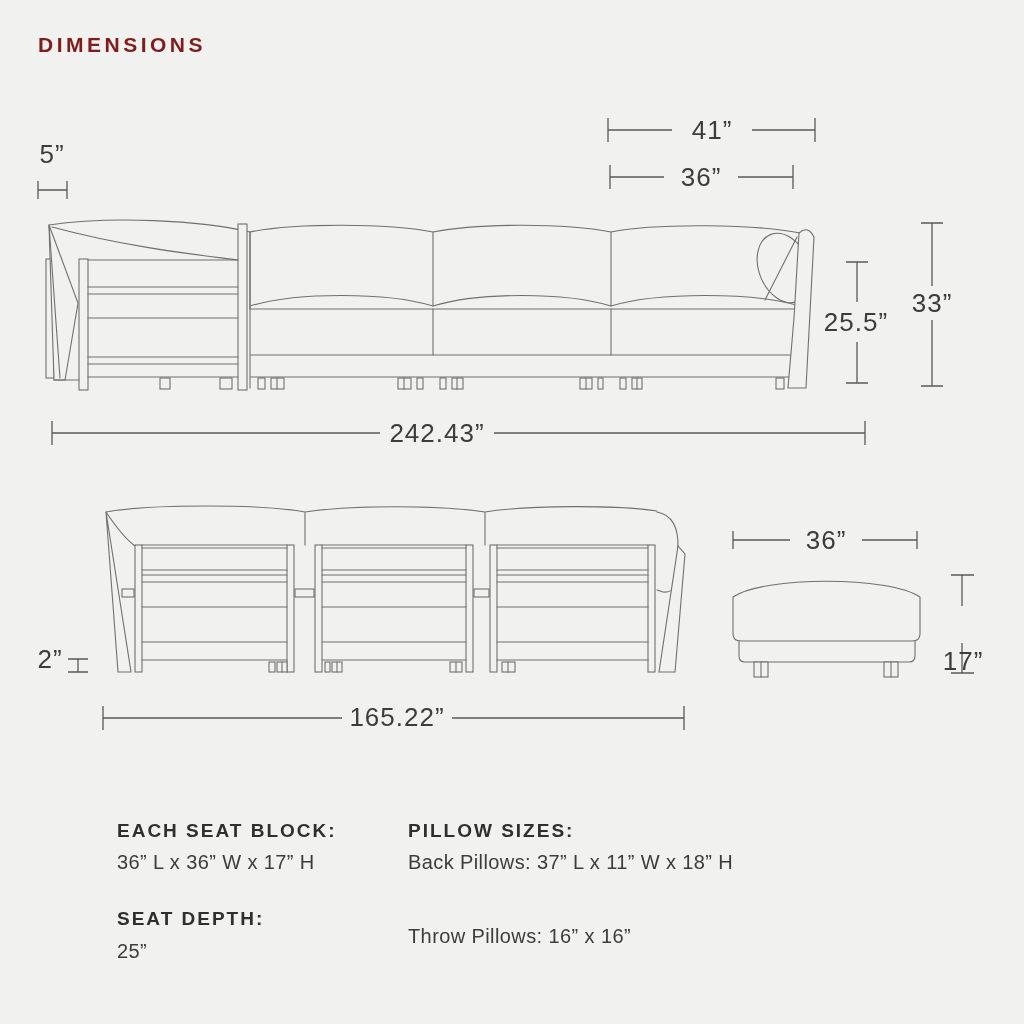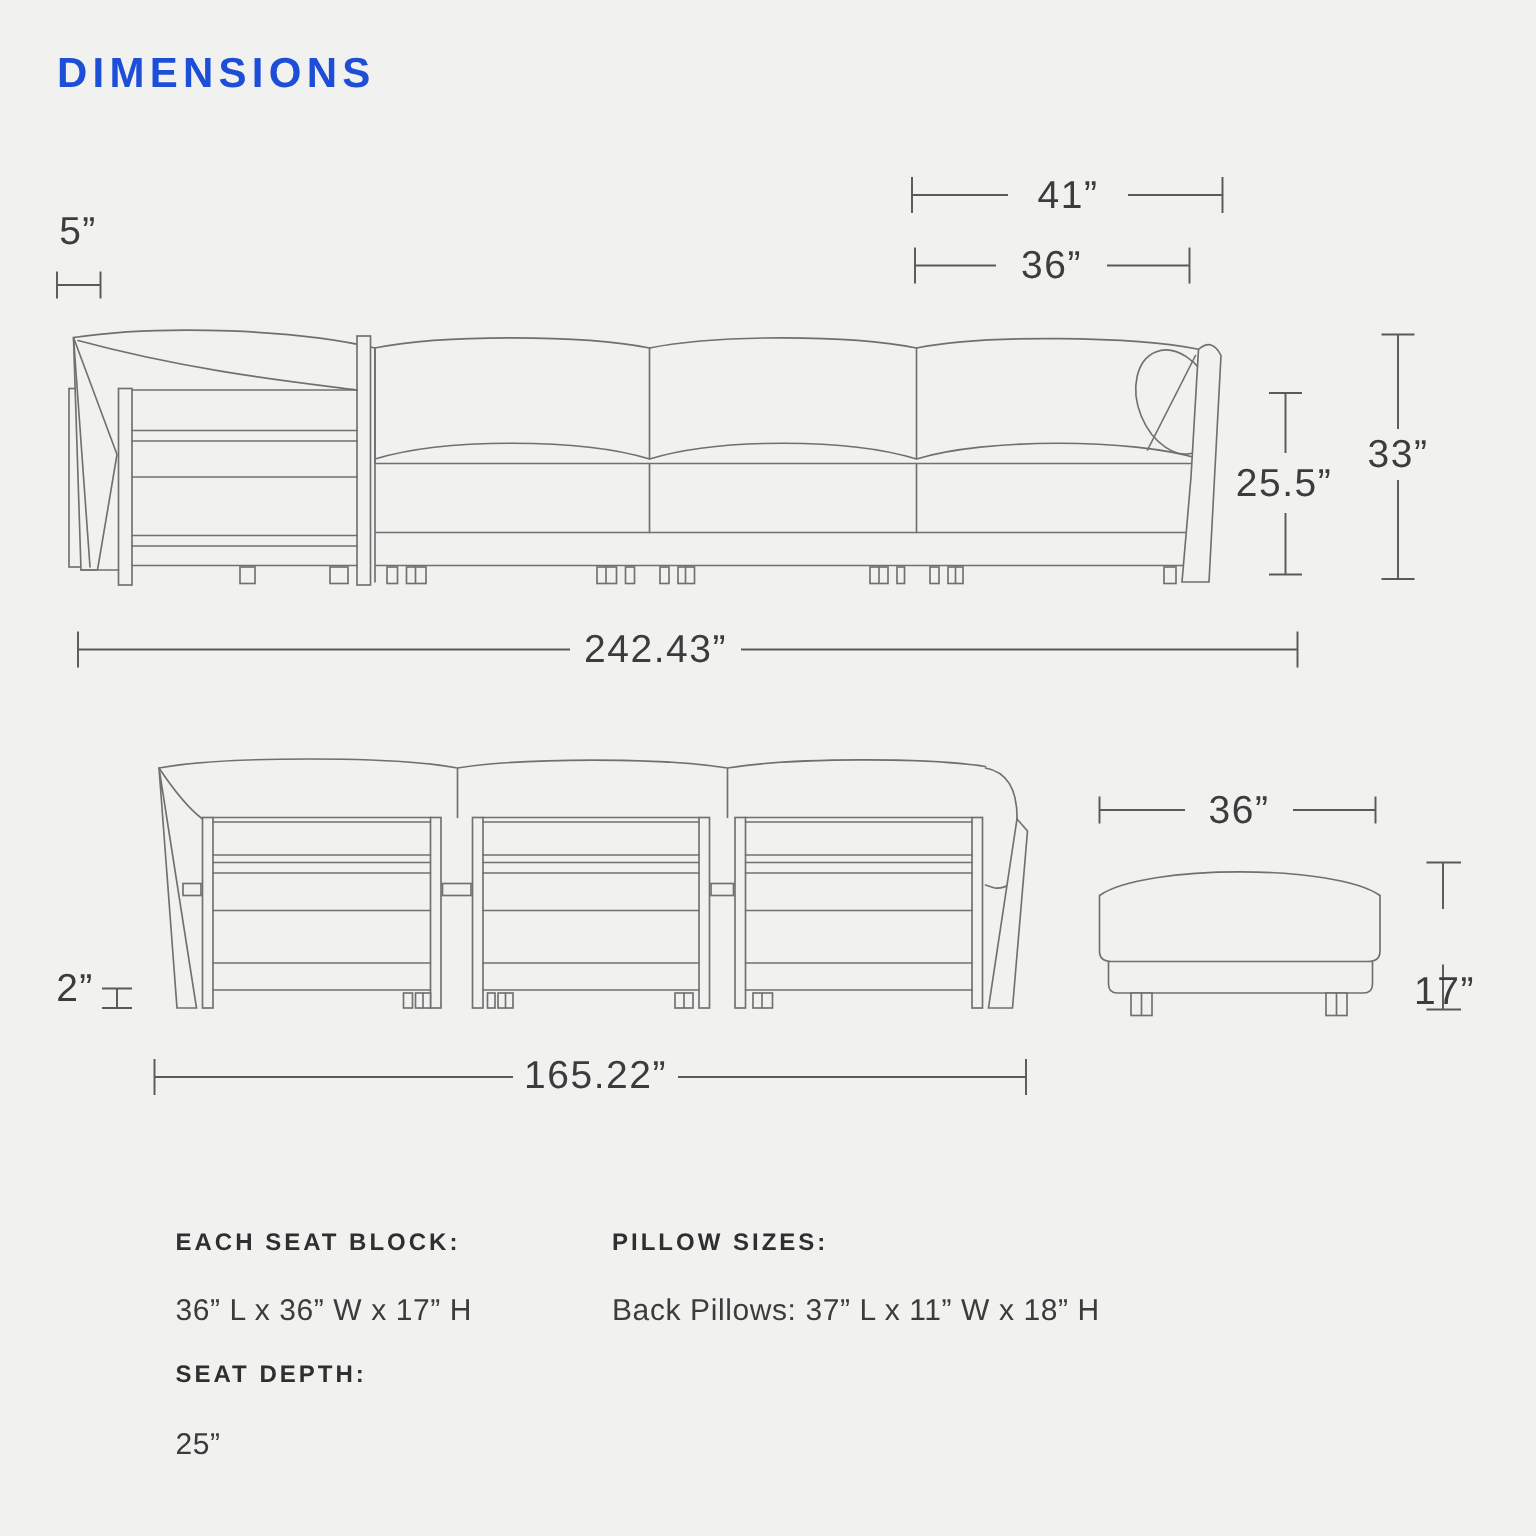--- a/index.html
+++ b/index.html
@@ -12,42 +12,41 @@
     color:#3a3a3a;
   }
   #diagram-svg{position:absolute;left:0;top:0;}
   .label{
     position:absolute;
     white-space:nowrap;
     color:#3a3a3a;
   }
   .title{
     left:38px;top:33px;
-    font-size:28px;
+    font-size:21px;
     font-weight:bold;
     letter-spacing:3.5px;
-    color:#1d4ed8;
+    color:#7f1d1d;
   }
   .dim{
     font-size:26px;
     letter-spacing:1px;
     transform:translate(-50%,-50%);
     color:#3c3c3c;
   }
   .spec-head{
-    font-size:16px;
+    font-size:19px;
     font-weight:bold;
     letter-spacing:2px;
     color:#2f2f2f;
   }
   .spec-val{
     font-size:20px;
     letter-spacing:0.4px;
     color:#3c3c3c;
-    margin-top:12px;
   }
 </style>
 </head>
 <body>
 
 <div id="stage">
 
   <svg id="diagram-svg" width="1024" height="1024" viewBox="0 0 1024 1024">
 
     <g stroke="#707070" stroke-width="1.1" fill="none" stroke-linecap="round">
@@ -199,14 +198,15 @@
   <div class="label dim" style="left:826px;top:540px">36”</div>
   <div class="label dim" style="left:963px;top:661px">17”</div>
 
   <div class="label spec-head" style="left:117px;top:820px">EACH SEAT BLOCK:</div>
   <div class="label spec-val" style="left:117px;top:851px">36” L x 36” W x 17” H</div>
   <div class="label spec-head" style="left:117px;top:908px">SEAT DEPTH:</div>
   <div class="label spec-val" style="left:117px;top:940px">25”</div>
 
   <div class="label spec-head" style="left:408px;top:820px">PILLOW SIZES:</div>
   <div class="label spec-val" style="left:408px;top:851px">Back Pillows: 37” L x 11” W x 18” H</div>
+  <div class="label spec-val" style="left:408px;top:925px">Throw Pillows: 16” x 16”</div>
 
 </div>
 
 </body></html>

